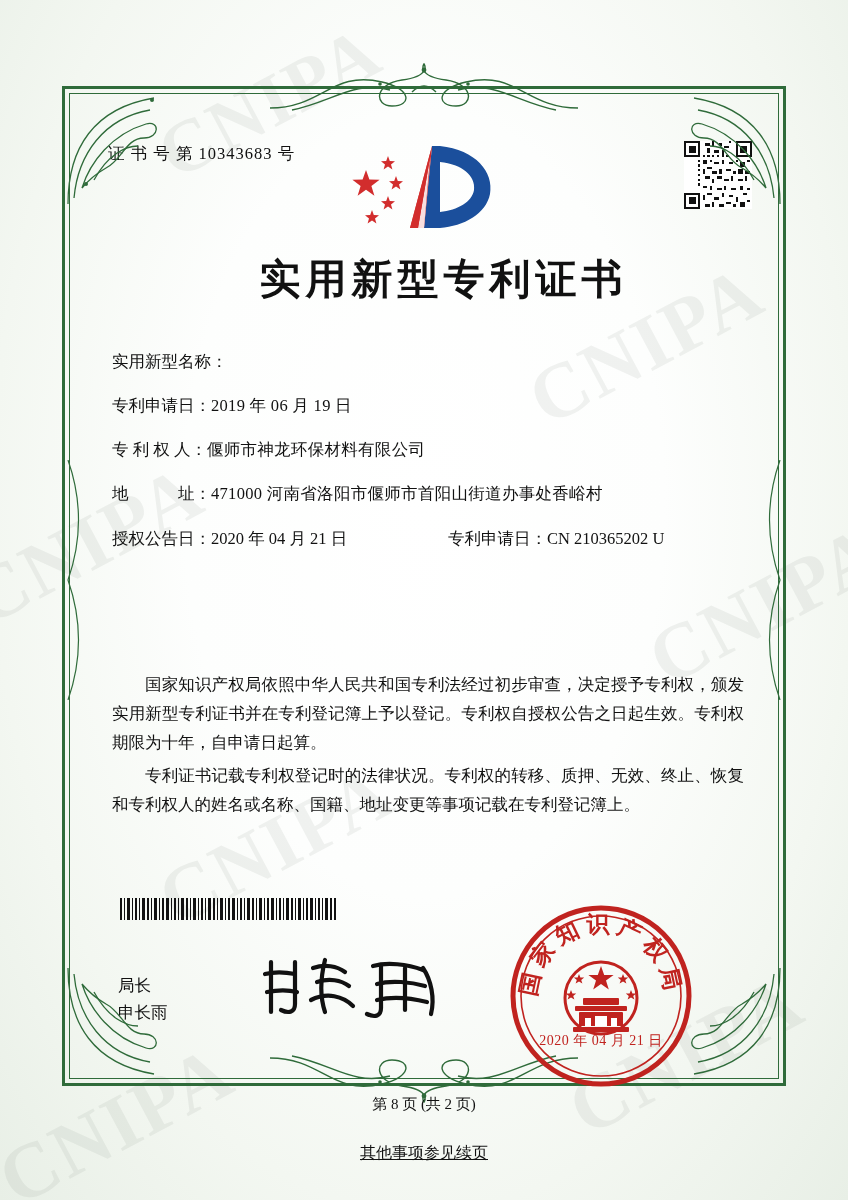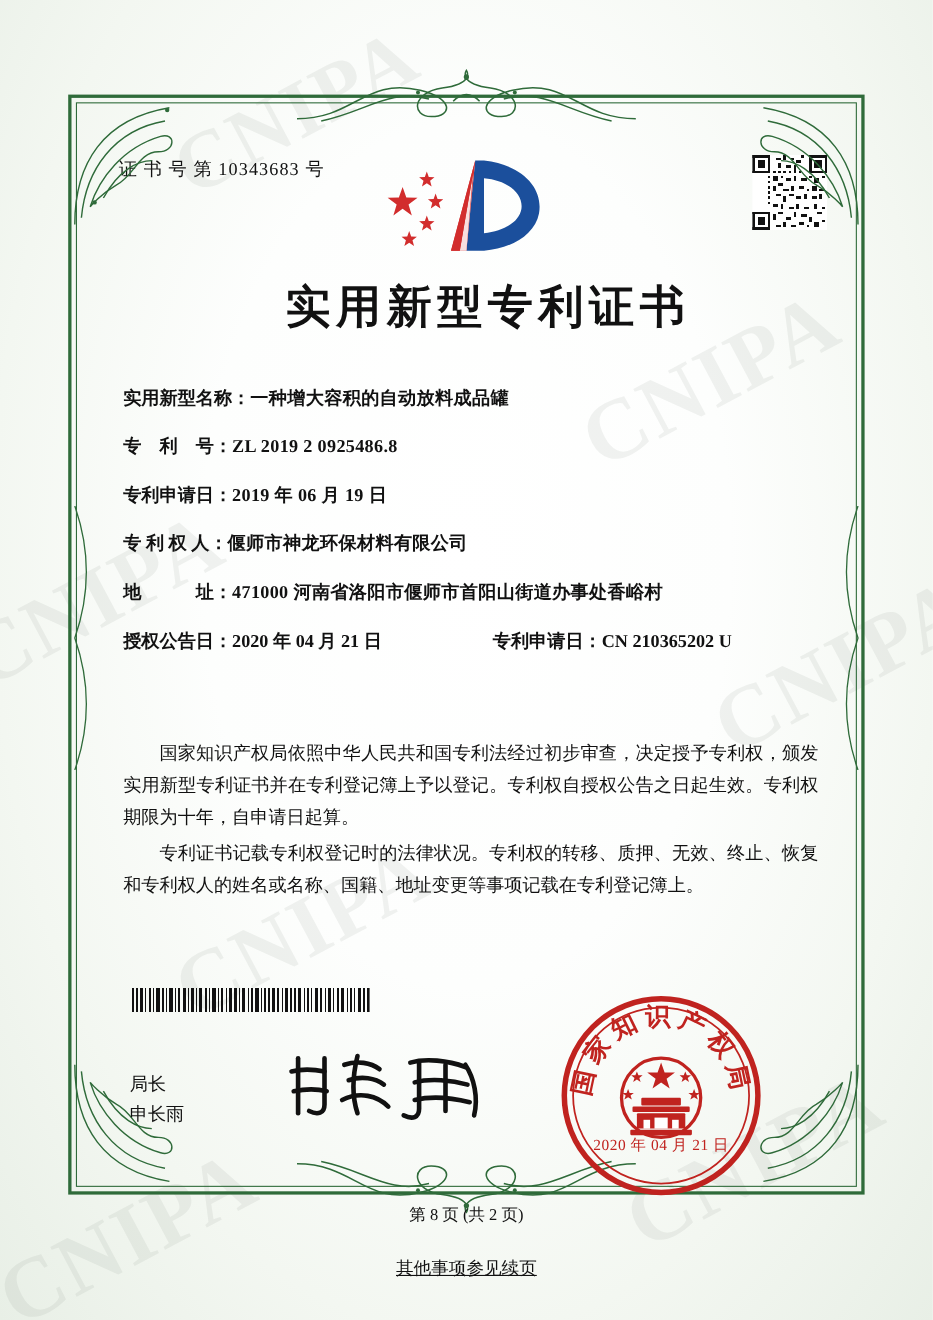--- a/index.html
+++ b/index.html
@@ -101,21 +101,20 @@
     padding-left: 39px;
   }
 
   
   .fields {
     position: absolute;
     left: 112px;
     top: 352px;
     width: 630px;
     z-index: 4;
-    font-weight: bold;
   }
   .row {
     display: flex;
     align-items: baseline;
     margin-bottom: 23.5px;
     font-size: 16.5px;
     line-height: 1.25;
   }
   .lbl {
     flex: 0 0 auto;
@@ -420,25 +419,20 @@
       <polygon points="44,56 45.8,61 51,61.2 47,64.4 48.4,69.6 44,66.6 39.6,69.6 41,64.4 37,61.2 42.2,61"></polygon>
       <polygon points="28,70 29.8,75 35,75.2 31,78.4 32.4,83.6 28,80.6 23.6,83.6 25,78.4 21,75.2 26.2,75"></polygon>
     </g>
   </svg>
 
   <div class="main-title">实用新型专利证书</div>
 
   <div class="fields">
     <div class="row">
       <span class="lbl">实用新型名称：</span>
-      <span class="val">一种增大容积的自动放料成品罐</span>
-    </div>
-    <div class="row">
-      <span class="lbl">专　利　号：</span>
-      <span class="val">ZL 2019 2 0925486.8</span>
     </div>
     <div class="row">
       <span class="lbl">专利申请日：</span>
       <span class="val">2019 年 06 月 19 日</span>
     </div>
     <div class="row">
       <span class="lbl">专 利 权 人：</span>
       <span class="val">偃师市神龙环保材料有限公司</span>
     </div>
     <div class="row">

